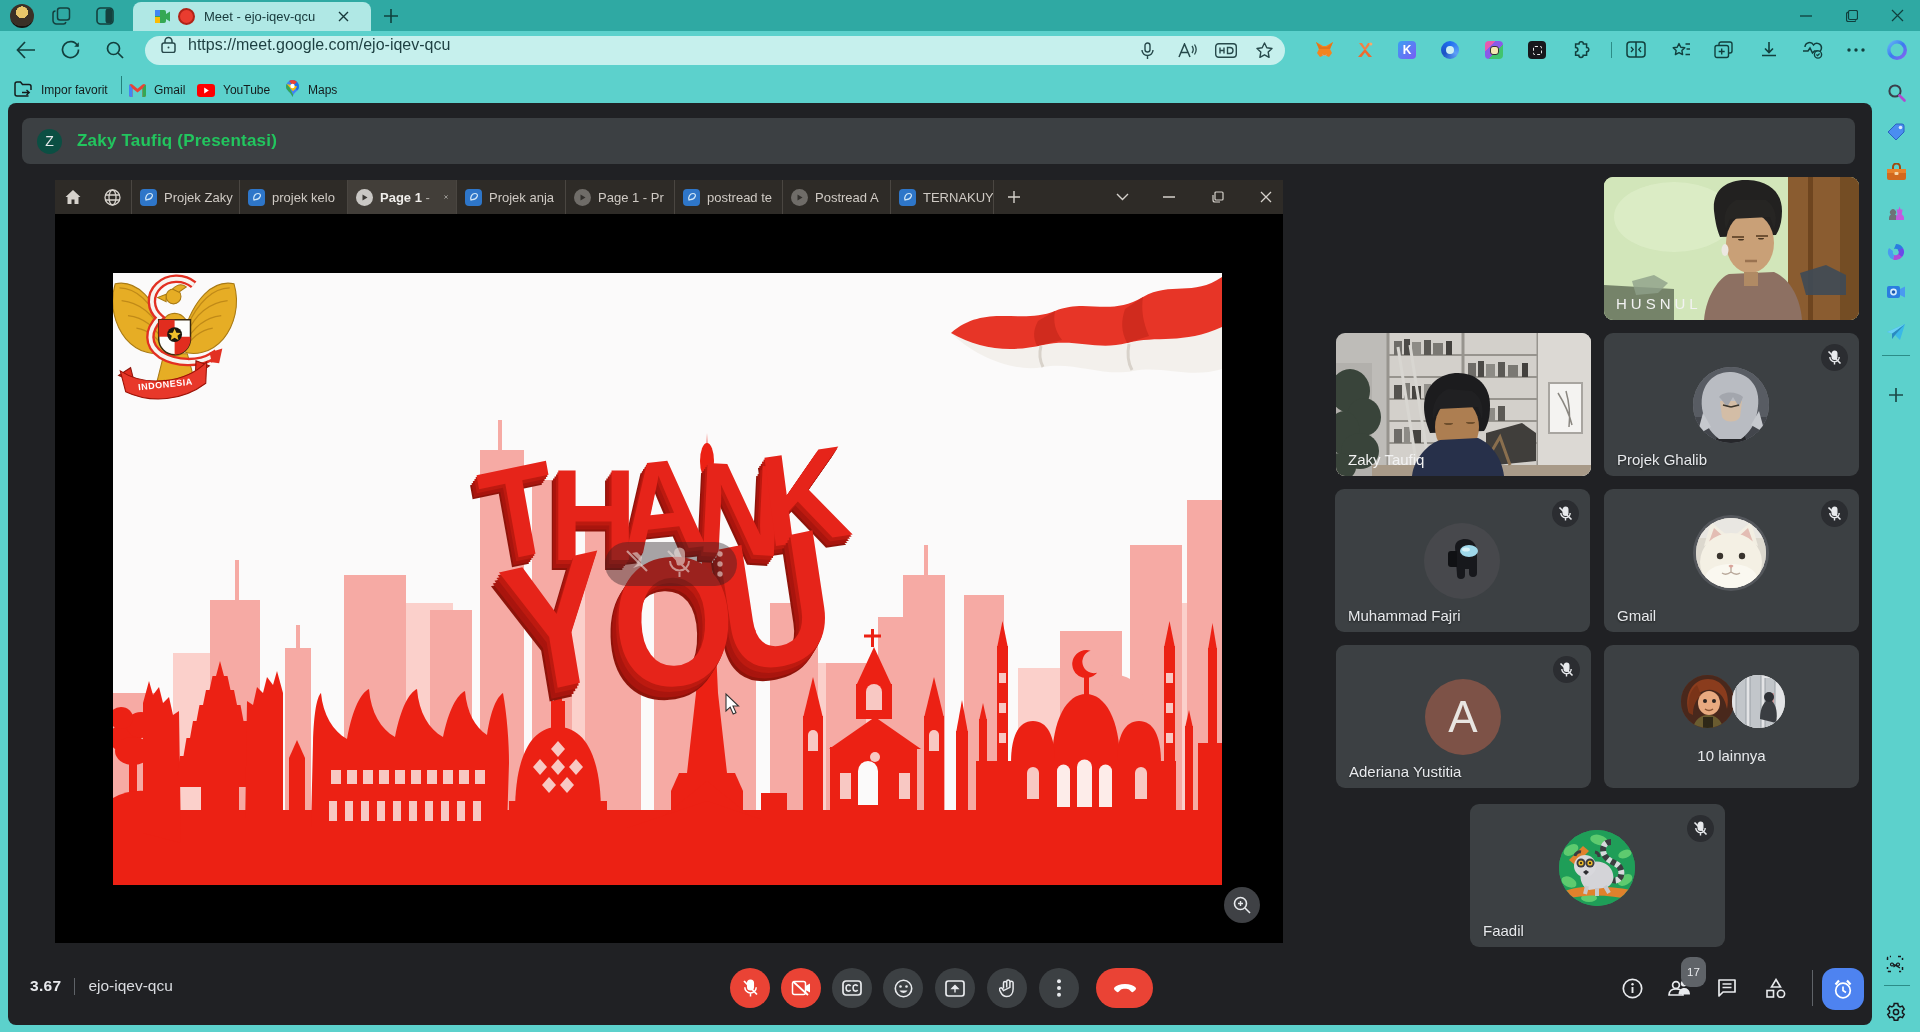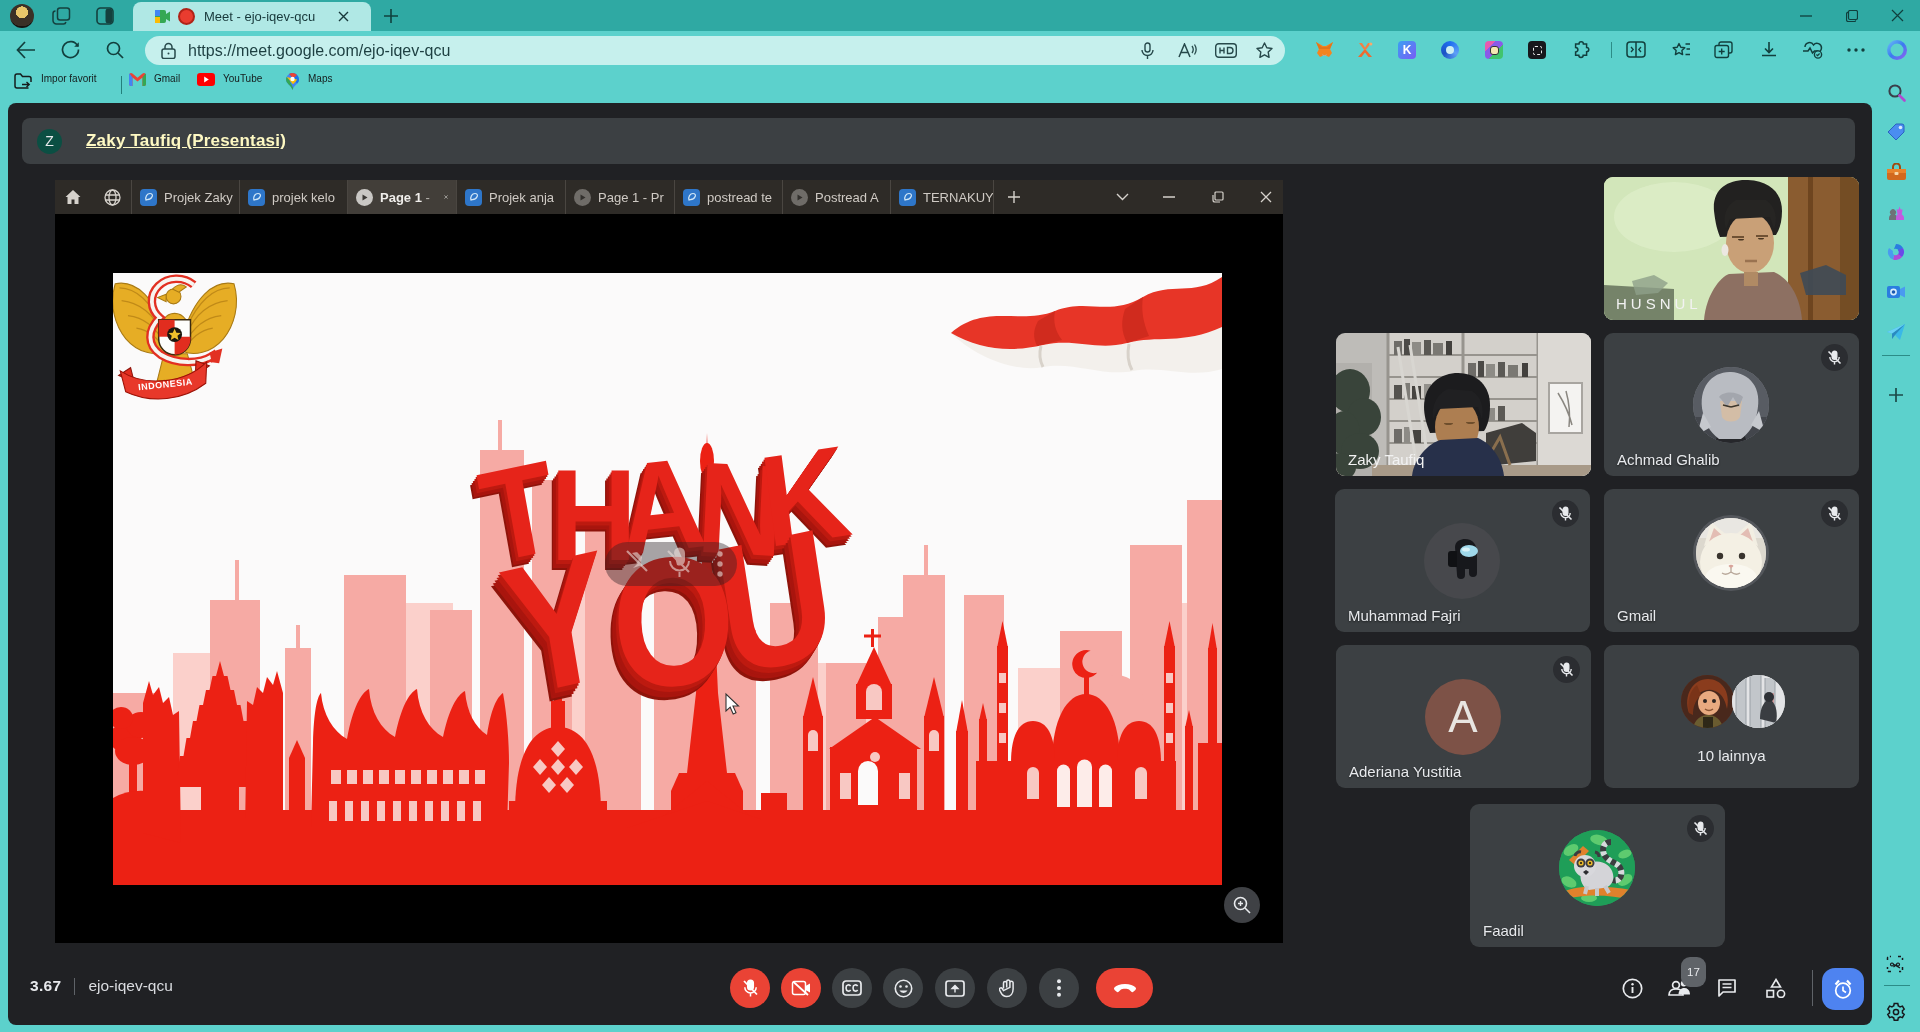--- a/index.html
+++ b/index.html
@@ -7,29 +7,29 @@
   body { font-family:"Liberation Sans", sans-serif; background:#5cd1cc; position:relative; }
   .abs { position:absolute; }
 
   
   #tabbar { position:absolute; left:0; top:0; width:1920px; height:31px; background:#2fa9a3; }
   #toolbar { position:absolute; left:0; top:31px; width:1920px; height:38px; background:#5cd1cc; }
   #bookbar { position:absolute; left:0; top:69px; width:1920px; height:33px; background:#5cd1cc; color:#151c1c; font-size:14px; }
   .tab { position:absolute; left:133px; top:2px; width:238px; height:29px; background:#b0e8e5; border-radius:8px 8px 0 0; display:flex; align-items:center; padding:0 22px; }
   .tab .title { color:#17383a; font-size:13px; margin-left:9px; flex:1; white-space:nowrap; overflow:hidden; }
   .winctl { position:absolute; top:0; height:31px; width:46px; display:flex; align-items:center; justify-content:center; color:#103f3d; font-size:15px; }
-  #addr { position:absolute; left:145px; top:36px; width:1140px; height:29px; background:#c6f0ed; border-radius:15px; display:flex; align-items:center; }
+  #addr { position:absolute; left:145px; top:36px; width:1140px; height:29px; background:#c6f0ed; border-radius:15px; display:flex; }
   #addr .url { color:#1d3f41; font-size:16px; margin-left:12px; }
-  .bmitem { position:absolute; top:73px; height:24px; display:flex; align-items:flex-start; color:#151c1c; font-size:10px; }
+  .bmitem { position:absolute; top:73px; height:24px; display:flex; align-items:flex-end; color:#151c1c; font-size:12px; }
 
   
   #meet { position:absolute; left:8px; top:103px; width:1864px; height:922px; background:#202124; border-radius:8px; }
   #presHeader { position:absolute; left:14px; top:15px; width:1833px; height:46px; background:#3c4043; border-radius:8px; display:flex; align-items:center; }
   #presHeader .av { width:25px; height:25px; border-radius:50%; background:#0b4f43; color:#e8eaed; display:flex; align-items:center; justify-content:center; font-size:14px; margin-left:15px; }
-  #presHeader .nm { color:#fef9c3; font-size:17px; font-weight:bold; margin-left:24px; letter-spacing:.2px;text-decoration:underline; }
+  #presHeader .nm { color:#22c55e; font-size:17px; font-weight:bold; margin-left:15px; letter-spacing:.2px; }
 
   
   #share { position:absolute; left:47px; top:77px; width:1228px; height:763px; background:#000; }
   #wtabs { position:absolute; left:0; top:0; width:1228px; height:34px; background:#2e2b27; display:flex; align-items:center; }
   .wtab { height:34px; display:flex; align-items:center; padding:0 8px; border-left:1px solid #4a4641; color:#cfcac4; font-size:13px; white-space:nowrap; overflow:hidden; }
   .wtab.active { background:#423e39; color:#efedea; }
   .cicon { width:17px; height:17px; border-radius:4px; background:#2e76c9; display:inline-flex; align-items:center; justify-content:center; margin-right:7px; flex:none; }
   .picon { width:17px; height:17px; border-radius:50%; background:#8a8a8a; display:inline-flex; align-items:center; justify-content:center; margin-right:7px; flex:none; }
 
   
@@ -659,21 +659,21 @@
     </div>
     <div class="micoff">
         <svg width="15" height="15" viewBox="0 0 15 15">
           <g stroke="#e8eaed" stroke-width="1.4" fill="none">
             <rect x="5.2" y="1.2" width="4.6" height="8" rx="2.3" fill="#e8eaed"></rect>
             <path d="M2.8 7 a4.7 4.7 0 0 0 9.4 0 M7.5 12 V14.4"></path>
             <path d="M1.5 1.5 L13.5 13.5" stroke-width="1.6"></path>
           </g>
         </svg>
       </div>
-    <div class="nm">Achmad Ghalib</div>
+    <div class="nm">Projek Ghalib</div>
   </div>
 
   <div class="tile" style="left:1327px;top:386px">
     <div class="abs" style="left:89px;top:34px;width:76px;height:76px;border-radius:50%;background:#47484c"></div>
     <svg class="abs" style="left:110px;top:50px" width="36" height="44" viewBox="0 0 36 44">
       <path d="M10 8 C10 2 16 0 20 0 C28 0 32 6 32 14 L32 34 a4 4 0 0 1-8 0 v-4 h-4 v6 a4 4 0 0 1-8 0 z" fill="#17181c"></path>
       <path d="M6 12 h6 v16 h-6 a3 3 0 0 1-3-3 v-10 a3 3 0 0 1 3-3z" fill="#101114"></path>
       <ellipse cx="24" cy="12" rx="9" ry="6" fill="#9fd8ea"></ellipse>
       <ellipse cx="21" cy="10.5" rx="4" ry="2" fill="#d8f2f8"></ellipse>
     </svg>

